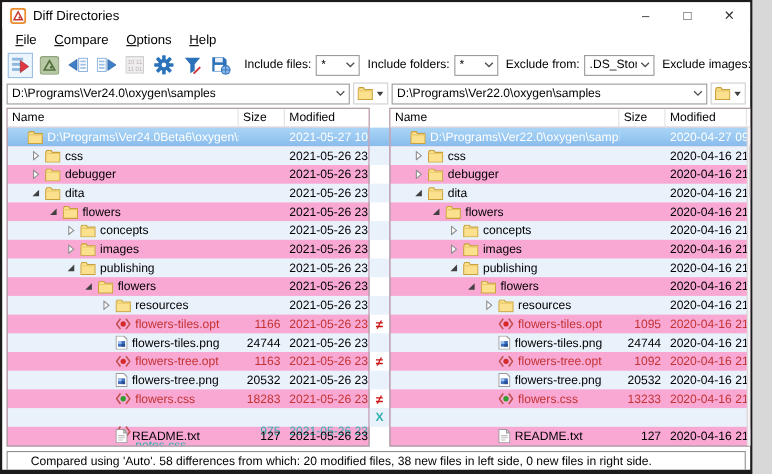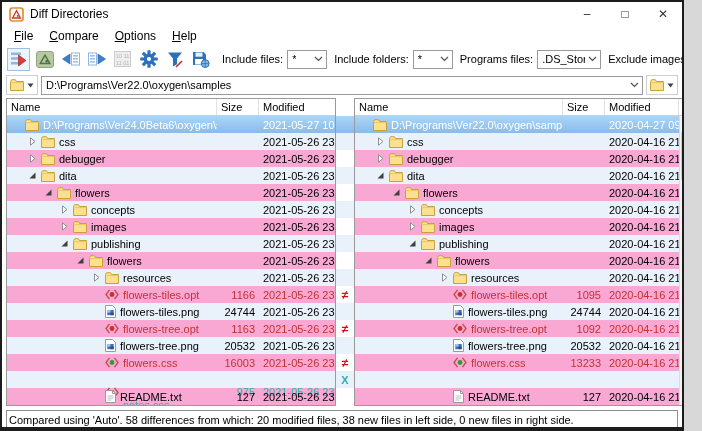--- a/index.html
+++ b/index.html
@@ -67,21 +67,21 @@
   .strip-body .strip-cell:nth-child(even){background:#e9f1fb;}
   .strip-cell.sel{background:linear-gradient(#abd5f6,#88bcec);}
   .sym-neq{color:#cc1111;font-size:12px;}
   .sym-x{color:#2fafad;font-size:11px;}
   
   .vscroll{width:15px;flex:0 0 15px;background:#f3f3f3;border-left:1px solid #dcdcdc;position:relative;}
   .sb-btn{position:absolute;left:0;width:14px;height:15px;display:flex;align-items:center;justify-content:center;background:#f3f3f3;border:none;}
   .sb-up{top:0;} .sb-down{bottom:0;}
   .sb-thumb{position:absolute;top:16px;left:1px;width:12px;height:48px;background:#cdcdcd;border-radius:1px;}
   
-  .status{margin:4px 4px 4px;border:1px solid #8f8f8f;height:20px;display:flex;align-items:center;padding-left:2px;flex:0 0 20px;}
+  .status{margin:4px 4px 4px;border:1px solid #8f8f8f;height:20px;display:flex;align-items:center;padding-left:21px;flex:0 0 20px;}
 </style>
 </head>
 <body>
 
 <div class="window">
 
   <div class="title-bar">
     <span class="ficon">
       <svg width="15" height="15" viewBox="0 0 15 15">
           <rect x="1" y="1" width="13" height="13" rx="2.4" fill="#fff" stroke="#ea8c2e" stroke-width="1.7"></rect>
@@ -208,37 +208,45 @@
         </div>
         <span class="tb-label">Include folders:</span>
         <div class="combo" style="width: 40px; margin-left: 4px;">
           <span class="val">*</span>
           <span class="chev">
             <svg width="9" height="6" viewBox="0 0 9 6">
               <polyline points="1,1 4.5,4.5 8,1" fill="none" stroke="#505050" stroke-width="1.2"></polyline>
             </svg>
           </span>
         </div>
-        <span class="tb-label">Programs files:</span>
+        <span class="tb-label">Exclude from:</span>
         <div class="combo" style="width: 64px; margin-left: 4px;">
           <span class="val">.DS_Store</span>
           <span class="chev">
             <svg width="9" height="6" viewBox="0 0 9 6">
               <polyline points="1,1 4.5,4.5 8,1" fill="none" stroke="#505050" stroke-width="1.2"></polyline>
             </svg>
           </span>
         </div>
         <span class="tb-label">Exclude images:</span>
         <div class="combo" style="width: 78px; margin-left: 4px;">
           <span class="val">.svn,_svn,.git</span>
         </div>
       </span>
   </div>
 
   <div class="path-row">
+    <div class="combo path-combo">
+      <span class="val">D:\Programs\Ver24.0\oxygen\samples</span>
+      <span class="chev">
+          <svg width="9" height="6" viewBox="0 0 9 6">
+            <polyline points="1,1 4.5,4.5 8,1" fill="none" stroke="#505050" stroke-width="1.2"></polyline>
+          </svg>
+        </span>
+    </div>
     <button class="folder-btn">
       <span class="ficon">
           <svg width="14" height="12" viewBox="0 0 14 12">
             <path d="M0.5,11.5 V2.5 L1.6,0.7 H5.4 L6.5,2.5 H13.5 V11.5 Z" fill="#fbe08e" stroke="#c9a03c"></path>
             <path d="M0.5,3.6 H13.5" stroke="#e7c96a"></path>
           </svg>
         </span>
       <span class="ficon">
           <svg width="7" height="5" viewBox="0 0 7 5">
             <polygon points="0.5,0.5 6.5,0.5 3.5,4.5" fill="#404040"></polygon>
@@ -520,21 +528,21 @@
               <span class="arrow"></span>
               <span class="ficon">
                 <svg width="14" height="11" viewBox="0 0 14 11">
                   <path d="M4.5,0.8 L1,5.5 L4.5,10.2" fill="none" stroke="#c05050" stroke-width="1.4"></path>
                   <path d="M9.5,0.8 L13,5.5 L9.5,10.2" fill="none" stroke="#c05050" stroke-width="1.4"></path>
                   <circle cx="7" cy="5.5" r="2.4" fill="#2f9e2f"></circle>
                 </svg>
               </span>
               <span class="lbl">flowers.css</span>
             </div>
-            <div class="cell cell-size w-size">16003</div>
+            <div class="cell cell-size w-size">18283</div>
             <div class="cell cell-mod w-mod">2021-05-26  23:24...</div>
           </div>
           <div class="row c-teal">
             <div class="cell cell-name w-name" style="padding-left: 84px;">
               <span class="arrow"></span>
               <span class="ficon">
                 <svg width="14" height="11" viewBox="0 0 14 11">
                   <path d="M4.5,0.8 L1,5.5 L4.5,10.2" fill="none" stroke="#c05050" stroke-width="1.4"></path>
                   <path d="M9.5,0.8 L13,5.5 L9.5,10.2" fill="none" stroke="#c05050" stroke-width="1.4"></path>
                   <circle cx="7" cy="5.5" r="2.4" fill="#2f9e2f"></circle>

